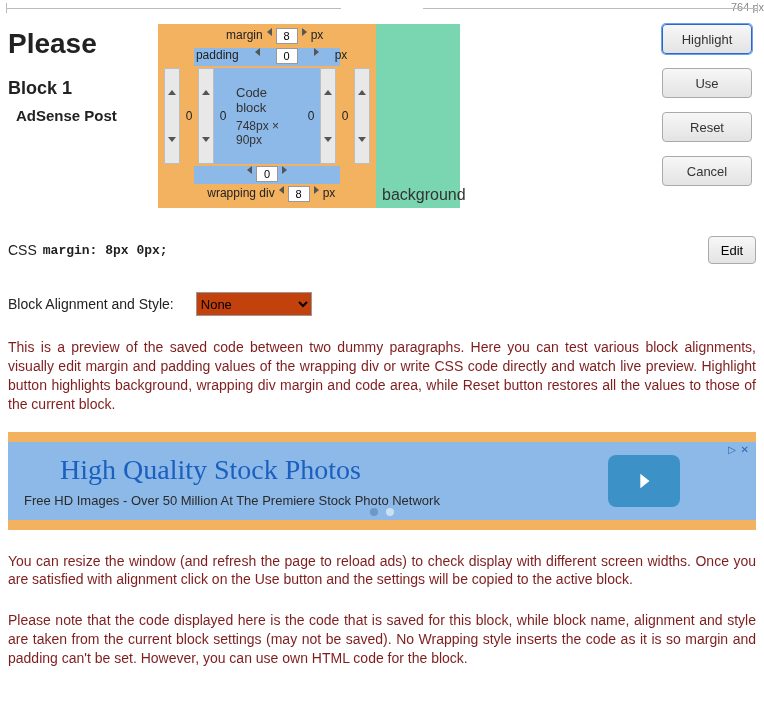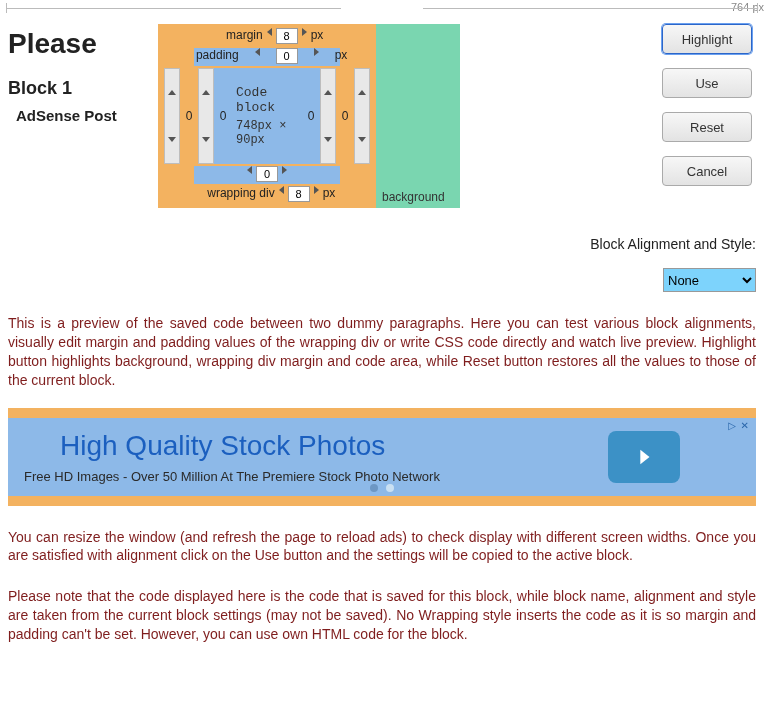--- a/index.html
+++ b/index.html
@@ -43,21 +43,21 @@
 
   .boxmodel-outer {
     width:302px; flex:0 0 302px;
     display:flex;
     margin-top:6px;
   }
   .bg-strip {
     width:84px;
     background:#7ad6b0;
     position:relative;
-    font-size:12px;
+    font-size:16px;
   }
   .bg-strip span {
     position:absolute; left:6px; bottom:4px; color:#333;
   }
   .margin-box {
     background:#f3b260;
     width:218px;
     padding:4px 6px 4px 6px;
     position:relative;
     font-size:12px;
@@ -94,21 +94,21 @@
     background:#8db9e8;
     position:relative;
     padding:2px 4px;
     display:flex; flex-direction:column;
   }
   .code-box {
     background:#8db9e8;
     border:none;
     flex:1;
     display:flex; flex-direction:column; align-items:center; justify-content:center;
-    color:#333; font-size:12px;font-family:Liberation Mono, monospace;
+    color:#333; font-size:12px;
   }
   .code-box .t1{font-size:13px; margin-bottom:4px;}
 
   .btn-col {
     margin-left:auto;
     width:94px;
     display:flex; flex-direction:column; gap:14px;
     padding-top:6px; padding-right:4px;
   }
   .btn {
@@ -133,27 +133,26 @@
   .css-row .code { font-weight:bold; }
   .edit-btn {
     margin-left:auto;
     height:28px; width:48px;
     background:linear-gradient(#f7f7f7,#e3e3e3);
     border:1px solid #aaa; border-radius:4px; font-size:13px; cursor:pointer;
     font-family: Arial;
   }
 
   .align-row {
-    margin-top:28px; display:flex; align-items:flex-end; gap:16px;
+    margin-top:28px; display:flex; align-items:center; gap:22px;
     font-size:14px;
-    flex-direction:column;
   }
   .align-row select {
-    width:93px; height:24px; font-size:13px;
-    border:1px solid #999; background:#7dd3fc;
+    width:116px; height:24px; font-size:13px;
+    border:1px solid #999; background:#c2410c;
   }
 
   .para {
     margin-top:22px;
     font-size:14px;
     line-height:1.35;
     text-align:justify;
     color:#7f1d1d;
   }
 
@@ -161,21 +160,21 @@
     margin-top:18px;
     background:#8db9e8;
     border-top:10px solid #f3b260;
     border-bottom:10px solid #f3b260;
     height:98px;
     position:relative;
     padding:6px 16px;
     display:flex; align-items:center;
   }
   .ad-banner .txt { flex:1; }
-  .ad-title { color:#1b5fbf; font-size:28px; font-weight:400; margin:0 0 7px 36px;}
+  .ad-title { color:#1b5fbf; font-size:28px; font-weight:400; margin:0 0 7px 36px;font-family:Liberation Serif, serif;}
   .ad-sub   { color:#2a2a2a; font-size:13px; }
   .ad-cta {
     width:72px; height:52px; background:#3c91c6; border-radius:8px;
     display:flex;align-items:center;justify-content:center;
     margin-right:60px;
   }
   .ad-cta svg { fill:#fff; }
   .ad-dots { position:absolute; left:50%; bottom:4px; transform:translateX(-50%); display:flex; gap:8px;}
   .dot { width:8px;height:8px;border-radius:50%; background:#cae0f2; }
   .dot.active { background:#6d97c4; }
@@ -270,20 +269,25 @@
     </div>
 
     <div class="btn-col">
       <button class="btn active">Highlight</button>
       <button class="btn">Use</button>
       <button class="btn">Reset</button>
       <button class="btn">Cancel</button>
     </div>
   </div>
 
+  <div class="css-row">
+    <span class="lbl2">CSS</span>
+    <span class="code">margin: 8px 0px;</span>
+    <button class="edit-btn">Edit</button>
+  </div>
 
   <div class="align-row">
     <span>Block Alignment and Style:</span>
     <select>
       <option>None</option>
     </select>
   </div>
 
   <p class="para">This is a preview of the saved code between two dummy paragraphs. Here you can test various block alignments, visually edit margin and padding values of the wrapping div or write CSS code directly and watch live preview. Highlight button highlights background, wrapping div margin and code area, while Reset button restores all the values to those of the current block.</p>
 

